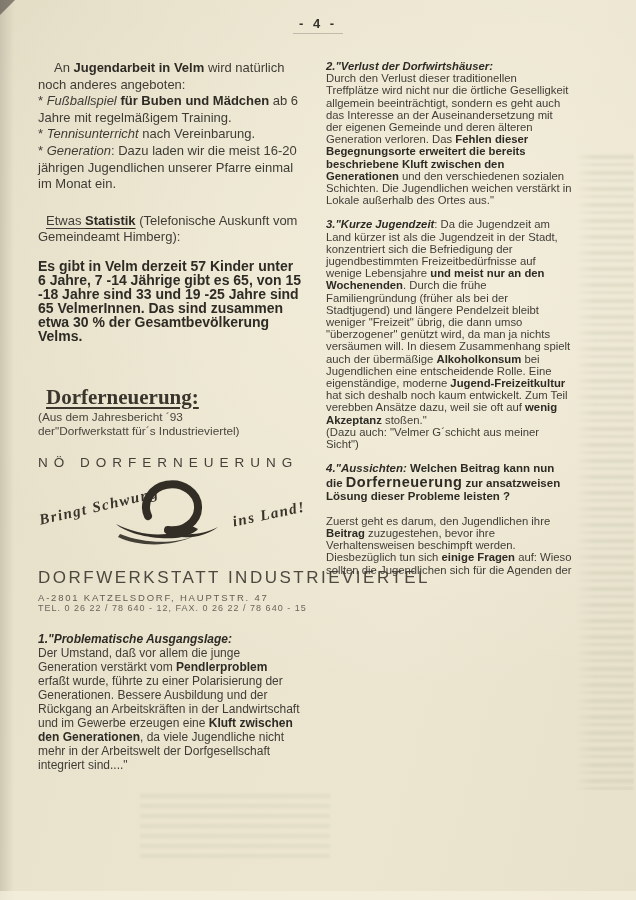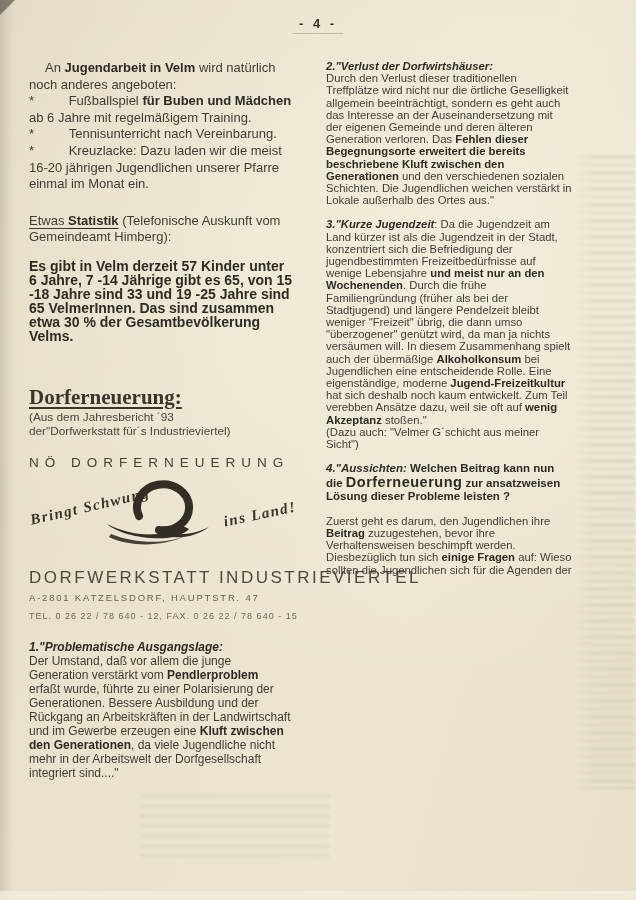--- a/index.html
+++ b/index.html
@@ -40,21 +40,21 @@
       rgba(0,0,0,0) 0 6px, rgba(140,148,118,0.25) 6px 10px);
   }
   
   .page-number{position:absolute;top:14px;left:0;right:0;text-align:center;}
   .page-number span{
     font-weight:bold;font-size:13px;letter-spacing:3px;color:#35322c;
     border-bottom:1px solid rgba(60,55,45,0.25);padding:0 6px 2px;
   }
   
   .col{position:absolute;top:60px;}
-  .col-left{left:29px;width:264px;}
+  .col-left{left:38px;width:264px;}
   .col-right{left:326px;width:246px;}
   .col p{margin:0;}
   
   .intro{font-size:13px;line-height:16.6px;text-indent:16px;}
   .bullet{font-size:13px;line-height:16.6px;}
   .statistik-head{font-size:13px;line-height:16.5px;margin-top:20px !important;}
   .stats{font-size:14px;line-height:14px;margin-top:13px !important;color:#38342e;}
   .serif-head{
     margin:18px 0 0;font-family:"Liberation Serif", serif;
     font-weight:bold;font-size:21px;line-height:24px;color:#3a362e;
@@ -68,30 +68,30 @@
     font-size:15px;letter-spacing:1.5px;color:#383329;white-space:nowrap;
   }
   .logo-right{
     position:absolute;left:194px;top:32px;display:inline-block;transform:rotate(-12deg);
     font-family:"Liberation Serif", serif;font-style:italic;font-weight:bold;
     font-size:15px;letter-spacing:1.5px;color:#383329;white-space:nowrap;
   }
   .logo svg{position:absolute;left:72px;top:0;}
   .org-name{margin-top:20px;font-size:17px;letter-spacing:2.5px;color:#4c4840;white-space:nowrap;}
   .org-addr{margin-top:4px;font-size:9.5px;letter-spacing:1.8px;color:#615c52;white-space:nowrap;}
-  .org-tel{margin-top:8px;font-size:9px;letter-spacing:1px;color:#6b665c;white-space:nowrap;}
+  .org-tel{margin-top:0;font-size:9px;letter-spacing:1px;color:#6b665c;white-space:nowrap;}
   .s1{font-size:12px;line-height:13.9px;margin-top:20px !important;}
   
   .rp{font-size:11.3px;line-height:12.2px;margin-bottom:12px !important;color:#403d37;}
   .s4h{font-size:11.5px;line-height:13.5px;margin-bottom:11px !important;}
   
   .seg-b{font-weight:bold;color:#2e2b25;}
-  .seg-i{margin-left:31px;}
+  .seg-i{font-style:italic;}
   .seg-bi{font-weight:bold;font-style:italic;color:#2e2b25;}
-  .seg-u{text-decoration:underline;text-underline-offset:3px;}
+  .seg-u{text-decoration:underline;text-underline-offset:3px;margin-left:8px;}
   .seg-bu{font-weight:bold;text-decoration:underline;text-underline-offset:3px;color:#2e2b25;text-align:center;}
   .seg-big{font-size:14.5px;letter-spacing:0.5px;}
 </style>
 </head>
 <body>
 
 <div class="page">
 
   <div class="corner-tl"></div>
   <div class="edge-shadow"></div>
@@ -100,21 +100,21 @@
   <div class="bottom-strip"></div>
 
   <div class="page-number">
     <span>- 4 -</span>
   </div>
 
   <div class="col col-left">
     <p class="intro"><span>An </span><span class="seg-b">Jugendarbeit in Velm</span><span> wird natürlich noch anderes angeboten:</span></p>
     <p class="bullet"><span>* </span><span class="seg-i">Fußballspiel</span><span> </span><span class="seg-b">für Buben und Mädchen</span><span> ab 6 Jahre mit regelmäßigem Training.</span></p>
     <p class="bullet"><span>* </span><span class="seg-i">Tennisunterricht</span><span> nach Vereinbarung.</span></p>
-    <p class="bullet"><span>* </span><span class="seg-i">Kreuzlacke</span><span>: Dazu laden wir die meist 16-20 jährigen Jugendlichen unserer Pfarre einmal im Monat ein.</span></p>
+    <p class="bullet"><span>* </span><span class="seg-i">Generation</span><span>: Dazu laden wir die meist 16-20 jährigen Jugendlichen unserer Pfarre einmal im Monat ein.</span></p>
 
     <p class="statistik-head"><span class="seg-u">Etwas </span><span class="seg-bu">Statistik</span><span> (Telefonische Auskunft vom Gemeindeamt Himberg):</span></p>
     <p class="stats"><span class="seg-b">Es gibt in Velm derzeit 57 Kinder unter 6 Jahre, 7 -14 Jährige gibt es 65, von 15 -18 Jahre sind 33 und 19 -25 Jahre sind 65 VelmerInnen. Das sind zusammen etwa 30 % der Gesamtbevölkerung Velms.</span></p>
 
     <h2 class="serif-head"><br><span class="seg-u">Dorferneuerung:</span></h2>
     <p class="jahres"><span>(Aus dem Jahresbericht ´93</span><br><span>der"Dorfwerkstatt für´s Industrieviertel)</span></p>
 
     <div class="noe">NÖ DORFERNEUERUNG</div>
 
     <div class="logo">

